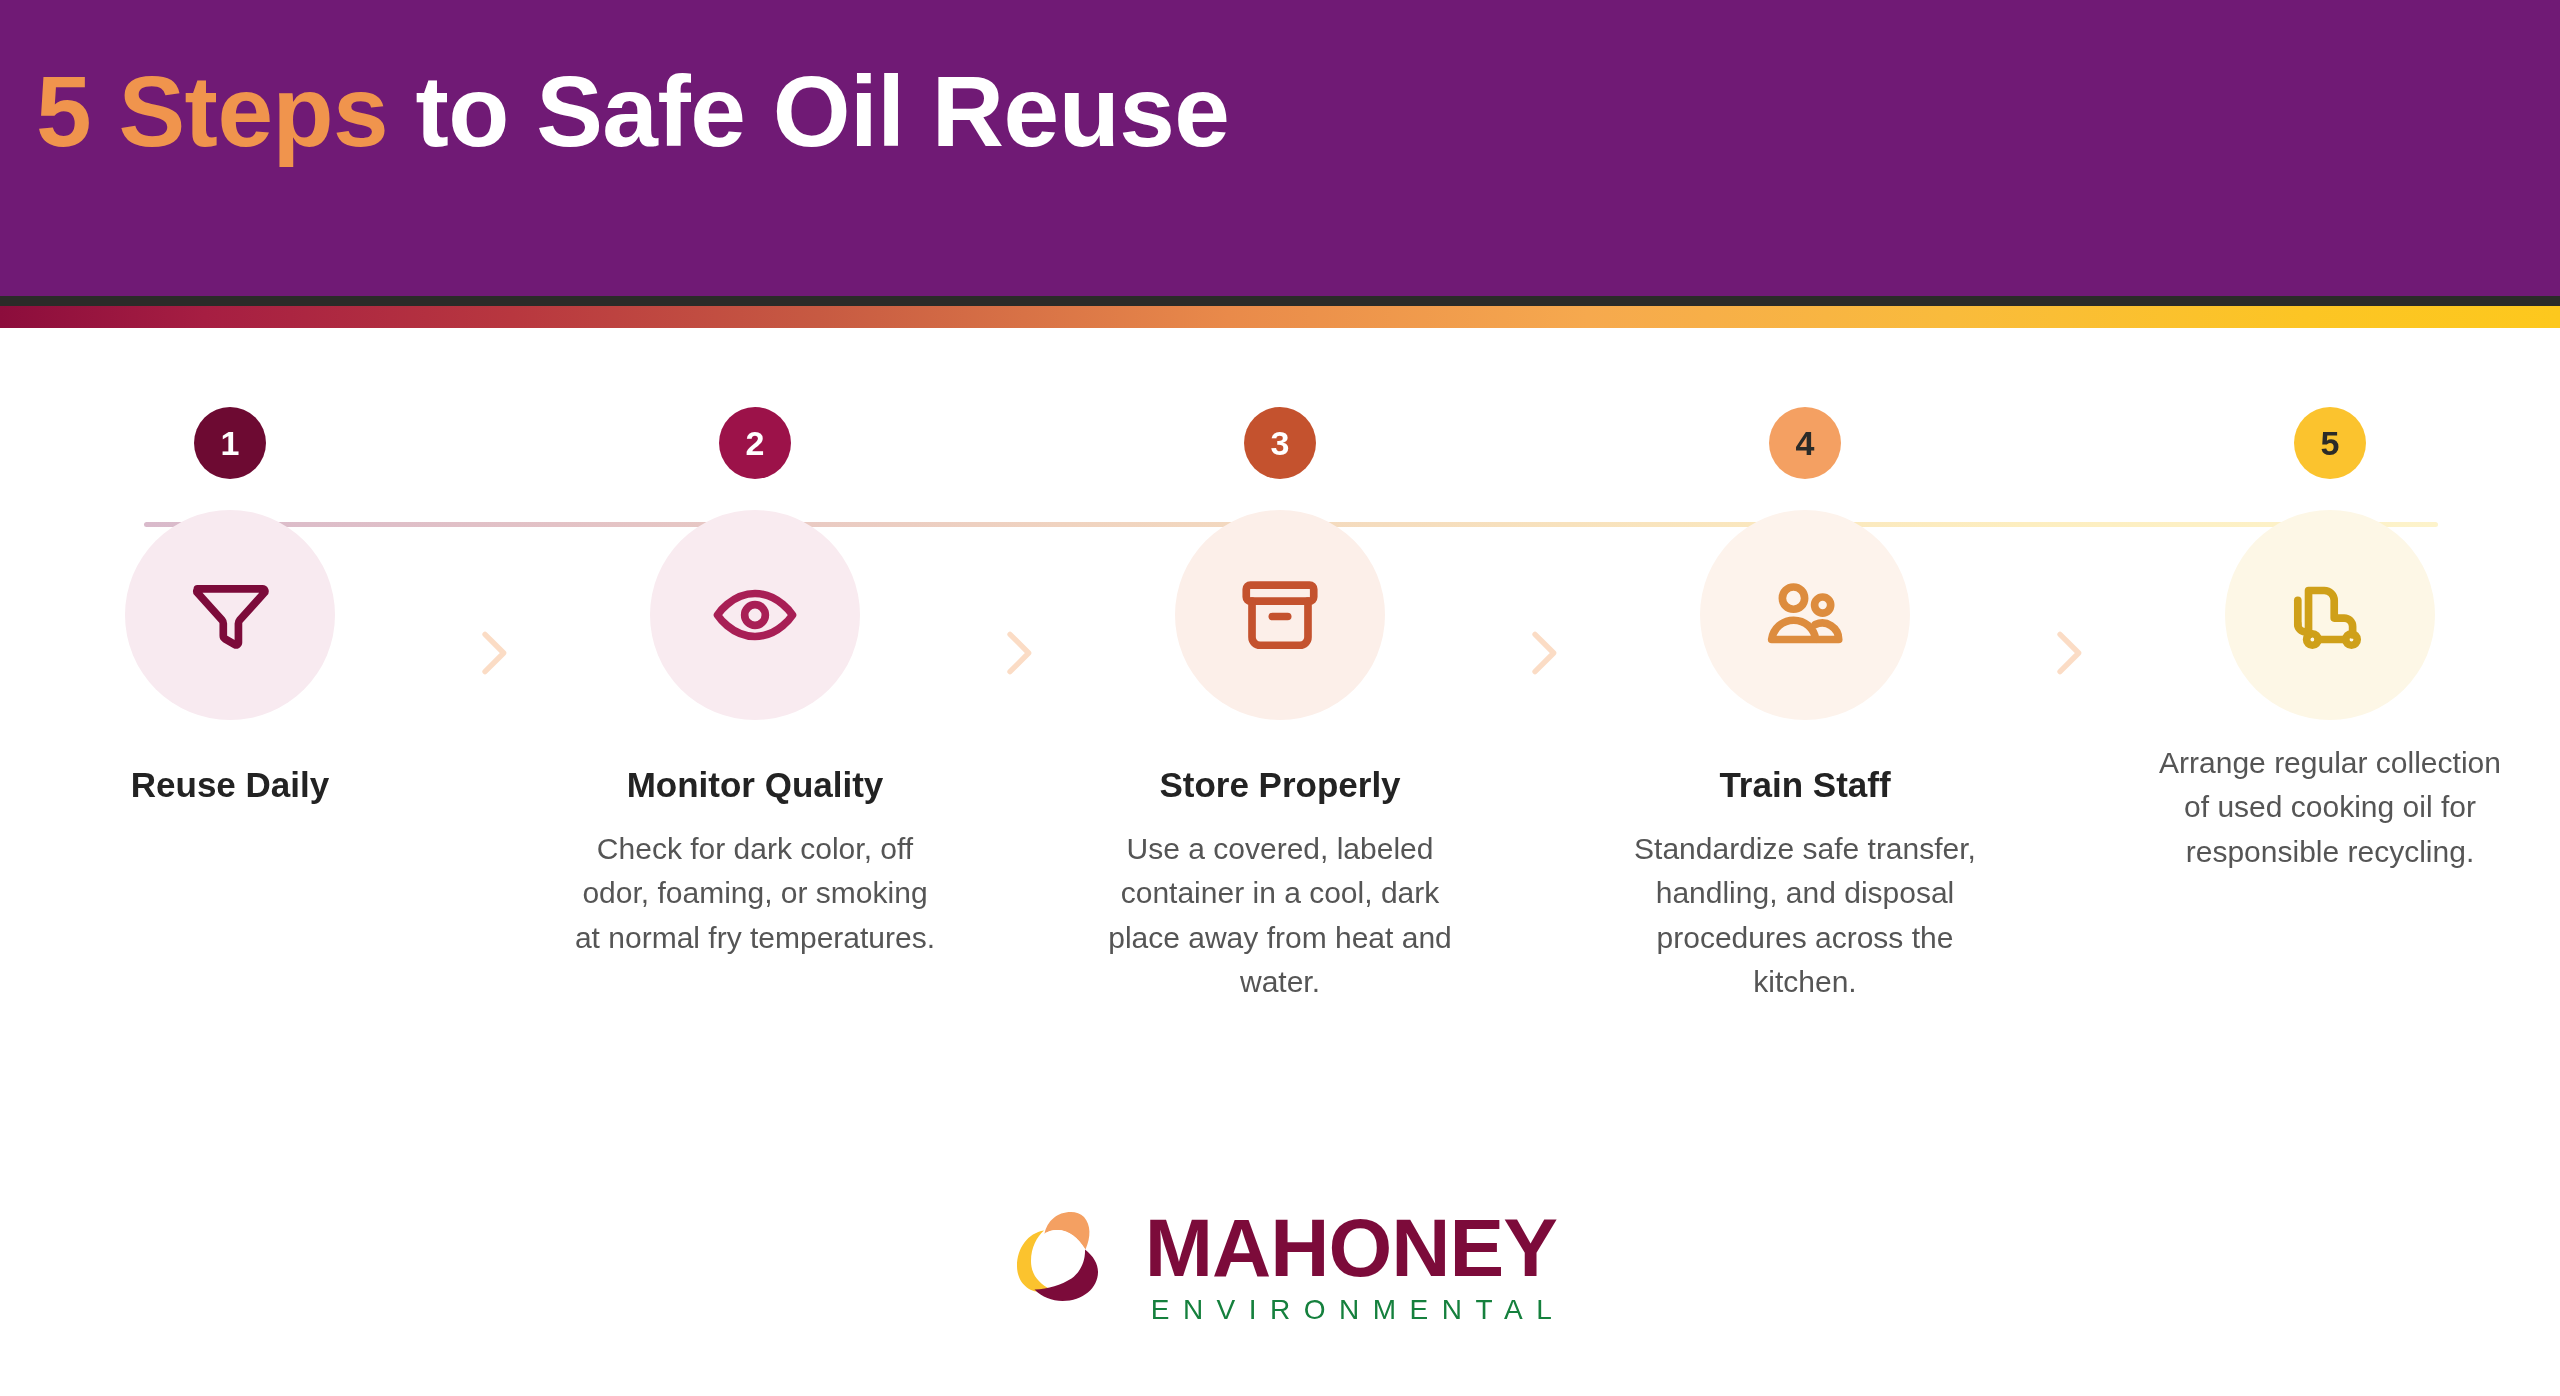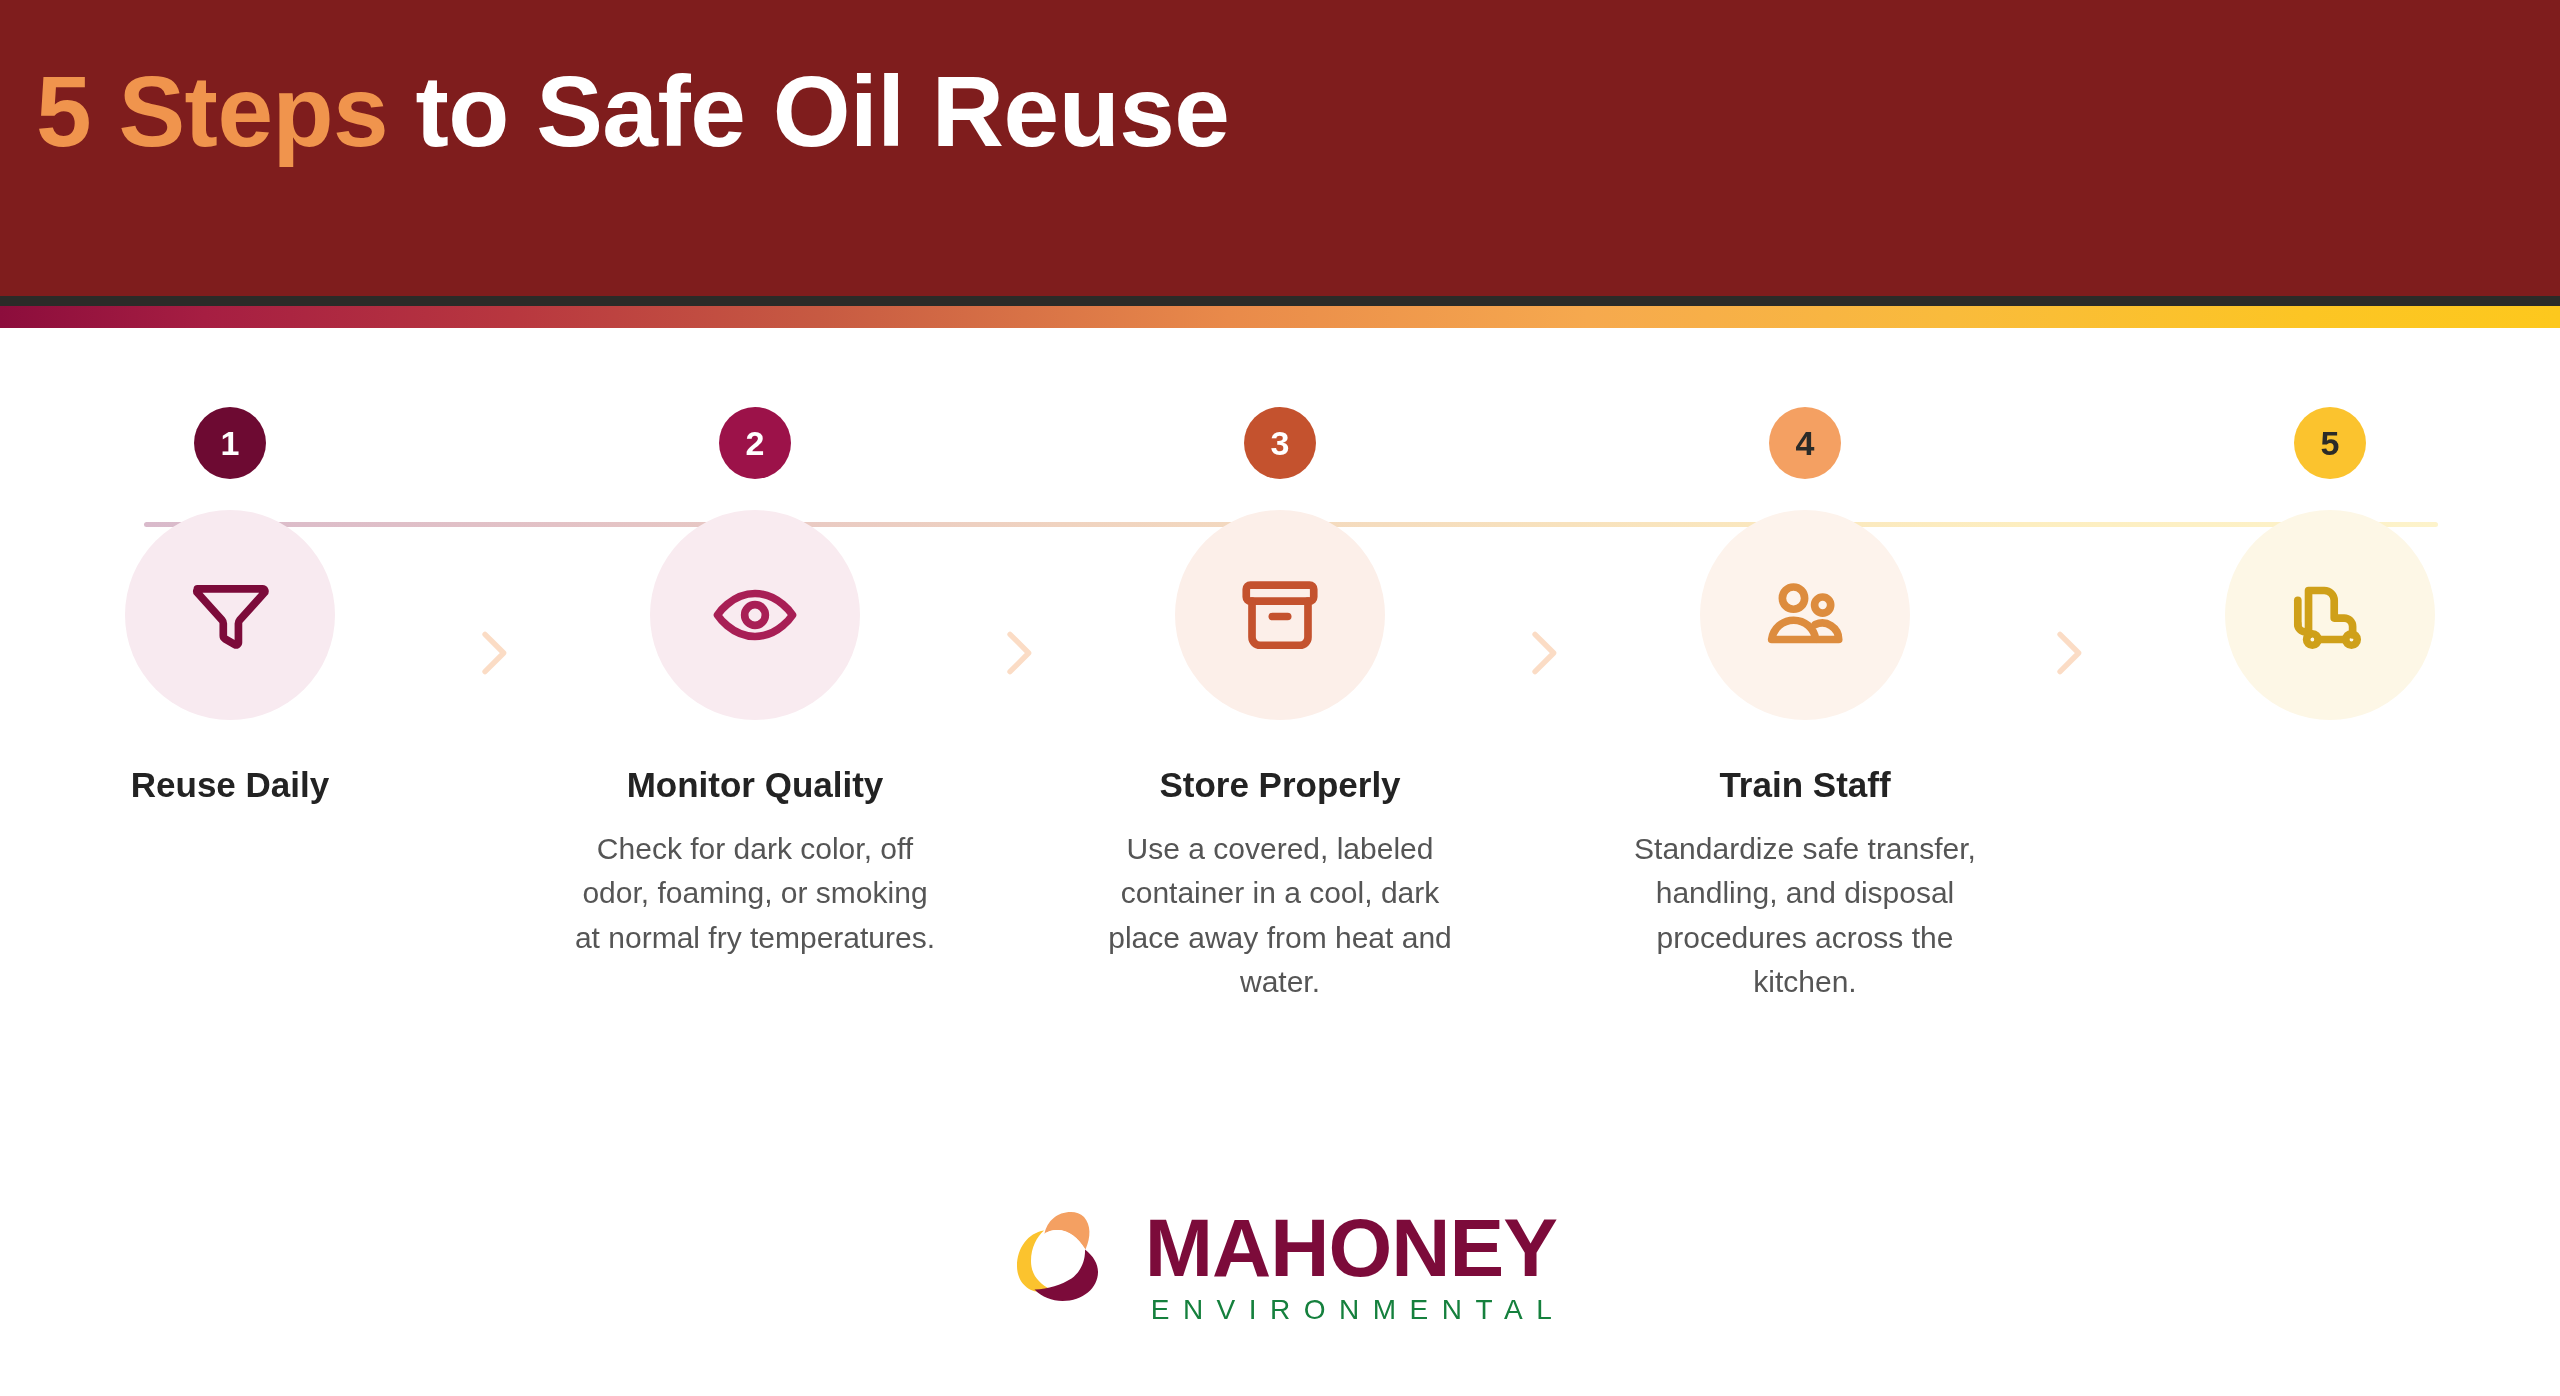--- a/index.html
+++ b/index.html
@@ -16,21 +16,21 @@
     position: relative;
   }
 
   
   .header {
     position: absolute;
     left: 0;
     top: 0;
     width: 2560px;
     height: 305px;
-    background: #7f1d1d;
+    background: #701a75;
     box-sizing: border-box;
   }
   .header-title {
     position: absolute;
     left: 36px;
     top: 56px;
     font-size: 100px;
     font-weight: bold;
     letter-spacing: -0.5px;
     line-height: 1.1;
@@ -342,20 +342,21 @@
           <svg viewBox="0 0 24 24" fill="none" stroke="currentColor" stroke-width="2" stroke-linecap="round" stroke-linejoin="round">
             <path d="M6.4 17.2V5.6h4.1a2.6 2.6 0 0 1 2.6 2.6v4.6h2.6a2.2 2.2 0 0 1 2.2 2.2v2.2"></path>
             <line x1="3.6" y1="8.2" x2="3.6" y2="14.4"></line>
             <path d="M3.6 14.4a2 2 0 0 0 2 2"></path>
             <circle cx="7.4" cy="18.4" r="1.5"></circle>
             <circle cx="17.6" cy="18.4" r="1.5"></circle>
             <line x1="9" y1="18.4" x2="16" y2="18.4"></line>
           </svg>
         </span>
       </div>
+      <div class="step-desc">Arrange regular collection of used cooking oil for responsible recycling.</div>
     </div>
 
   </div>
 </div>
 
 <div class="logo-wrap">
   <div class="logo">
     <div class="logo-mark">
       <svg viewBox="0 0 128 128">
         <path d="M76 16c-14 0-24 9-26.5 22 3.5-2.5 8-4 12.5-4 13 0 21 8 28.5 19.5C96 41 96 29 89 21c-3.5-3.5-8-5-13-5z" fill="#f4a062"></path>

